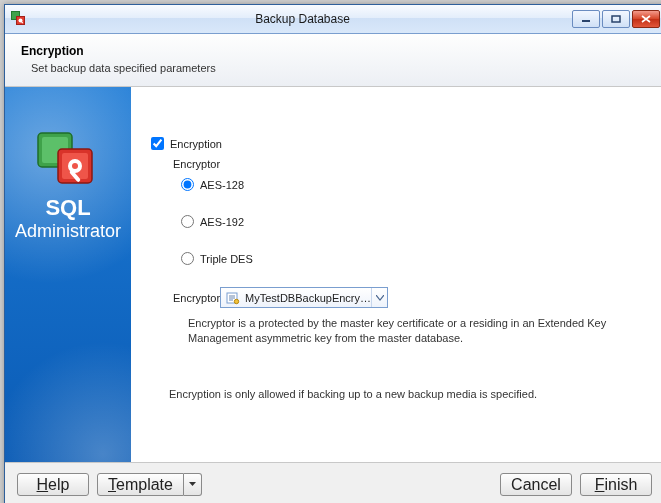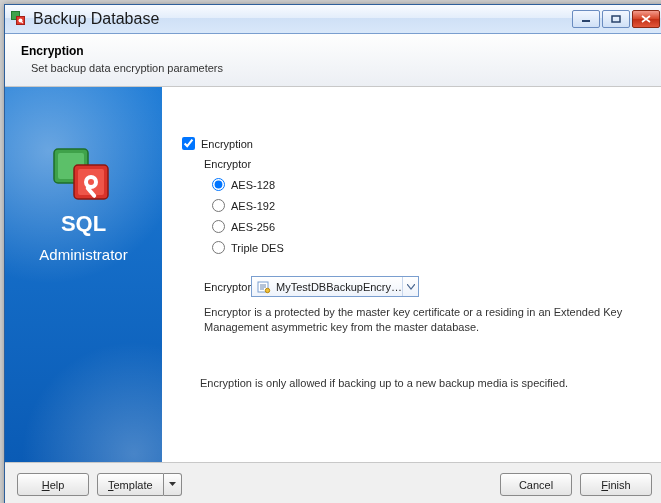--- a/index.html
+++ b/index.html
@@ -30,21 +30,22 @@
   }
   .titlebar .app-icon {
     width: 16px; height: 16px;
     margin-right: 6px;
     position: relative;
   }
   .titlebar .app-icon svg { display:block; }
   .titlebar .title {
     flex: 1;
     color: #1a1a1a;
-    font-size: 16px;
+    font-size: 12px;
+    text-align: center;
   }
   .win-controls { display:flex; gap:2px; }
   .win-btn {
     width: 28px; height: 18px;
     border: 1px solid #6a8cc0;
     border-radius: 2px;
     background: linear-gradient(to bottom, #f2f7ff, #cfe0f6);
     display:flex; align-items:center; justify-content:center;
     cursor:pointer;
   }
@@ -66,29 +67,29 @@
     margin-top: 4px;
     margin-left: 10px;
     color: #333;
   }
   .body-sec {
     flex: 1;
     display:flex;
     position:relative;
   }
   .sidebar {
-    width: 157px;
+    width: 126px;
     background: linear-gradient(to bottom, #1d7bd6 0%, #0a5bb5 100%);
     position:relative;
     overflow:hidden;
     color:#fff;
     display:flex;
     flex-direction:column;
     align-items:center;
-    padding-top: 60px;
+    padding-top: 44px;
   }
   .sidebar::before{
     content:"";
     position:absolute;
     top:-40px; left:-60px;
     width:260px; height:260px;
     border-radius:50%;
     background: radial-gradient(circle at 40% 40%, rgba(255,255,255,0.35), rgba(255,255,255,0) 60%);
   }
   .sidebar::after{
@@ -103,33 +104,33 @@
     position:relative; z-index:2;
     width:72px; height:60px;
   }
   .brand-title {
     z-index:2; position:relative;
     font-size: 22px; font-weight:bold;
     margin-top:4px;
   }
   .brand-sub {
     z-index:2; position:relative;
-    font-size: 15px;
-    margin-top:9px;
+    font-size: 18px;
+    margin-top:0px;
   }
   .content {
     flex:1;
     padding: 50px 20px 20px 20px;
     color:#222;
     position:relative;
   }
   .checkbox-row { display:flex; align-items:center; gap:6px; }
   .checkbox-row input { margin:0; }
   .group-lbl { margin: 8px 0 8px 22px; }
-  .radio-list { margin-left: 30px; display:flex; flex-direction:column; gap:8px; }
+  .radio-list { margin-left: 30px; display:flex; flex-direction:column; gap:24px; }
   .radio-list label { display:flex; align-items:center; gap:6px; cursor:pointer; }
   .radio-list input { margin:0; }
   .encryptor-row {
     display:flex; align-items:center; margin-top:22px; margin-left:22px; 
   }
   .combo {
     width: 168px; height: 21px;
     border: 1px solid #7a9ecf;
     background: linear-gradient(to bottom,#fff,#eef3fb);
     display:flex; align-items:center;
@@ -143,21 +144,21 @@
   }
   .combo .combo-text{
     flex:1; overflow:hidden; white-space:nowrap; text-overflow:ellipsis;
   }
   .combo .combo-arrow{
     width:16px; height:100%;
     display:flex;align-items:center;justify-content:center;
     border-left:1px solid #c7d6ec;
   }
   .help-text {
-    margin-top:8px; margin-left:22px;
+    margin-top:8px; margin-left:37px;
     color:#333; line-height:1.35;
     max-width: 440px;
   }
   .note-text {
     margin-top:42px;
     color:#333;
     margin-left:18px;
   }
   .footer {
     border-top:1px solid #c8c8c8;
@@ -166,21 +167,21 @@
     display:flex;
     align-items:center;
     gap:8px;
   }
   .btn {
     height:23px;
     min-width:72px;
     border:1px solid #8a8a8a;
     background: linear-gradient(to bottom,#fefefe,#e4e4e4);
     border-radius:3px;
-    font-size:11px;
+    font-size:16px;
     display:flex;align-items:center;justify-content:center;
     cursor:pointer;
     padding:0 10px;
     color:#222;
   }
   .btn .ul { text-decoration: underline; }
   .btn-split {
     display:flex;
     border-radius:10px;
   }
@@ -217,21 +218,21 @@
       <div class="win-btn close">
         <svg width="10" height="8">
             <path d="M1 1 L9 7 M9 1 L1 7" stroke="#fff" stroke-width="1.6"></path>
           </svg>
       </div>
     </div>
   </div>
 
   <div class="header-sec">
     <div class="h-title">Encryption</div>
-    <div class="h-sub">Set backup data encryption parameters</div>
+    <div class="h-sub">Set backup data specified parameters</div>
   </div>
 
   <div class="body-sec">
 
     <div class="sidebar">
       <div class="brand-icon">
         <svg width="72" height="60" viewBox="0 0 72 60">
           <rect x="6" y="2" width="34" height="34" rx="4" fill="#3fa24a" stroke="#1e6e2a" stroke-width="1.5"></rect>
           <rect x="10" y="6" width="26" height="26" rx="2" fill="#5cc069"></rect>
           <rect x="26" y="18" width="34" height="34" rx="4" fill="#d8332a" stroke="#8a1812" stroke-width="1.5"></rect>
@@ -255,24 +256,20 @@
       <div class="group-lbl">Encryptor</div>
 
       <div class="radio-list">
         <label>
           <input type="radio" name="alg" checked="" style="">
           <span>AES-128</span>
         </label>
         <label>
           <input type="radio" name="alg" style="">
           <span>AES-192</span>
-        </label>
-        <label>
-          <input type="radio" name="alg" style="">
-          <span>AES-256</span>
         </label>
         <label>
           <input type="radio" name="alg" style="">
           <span>Triple DES</span>
         </label>
       </div>
 
       <div class="encryptor-row">
         <span>Encryptor</span>
         <div class="combo">

